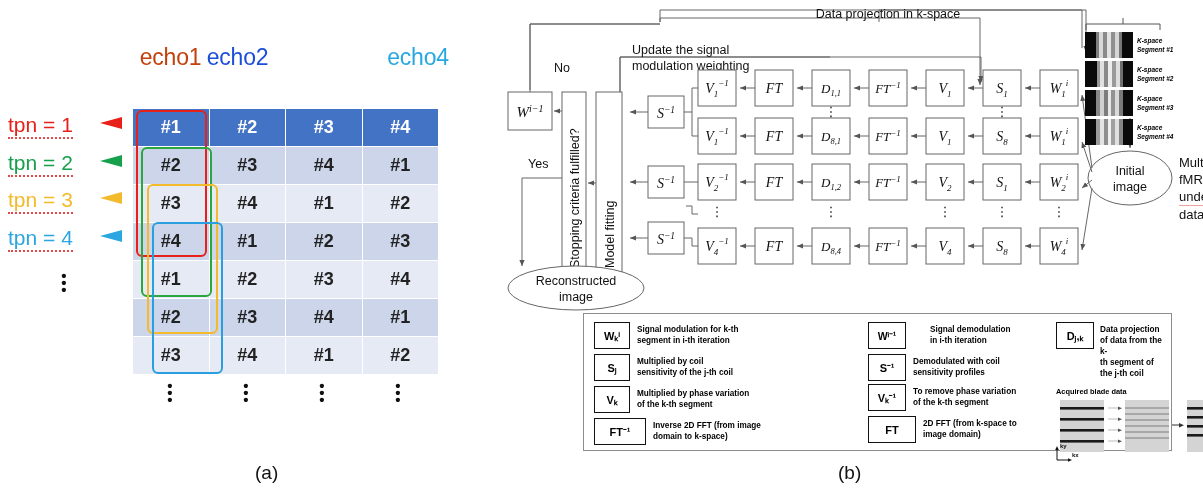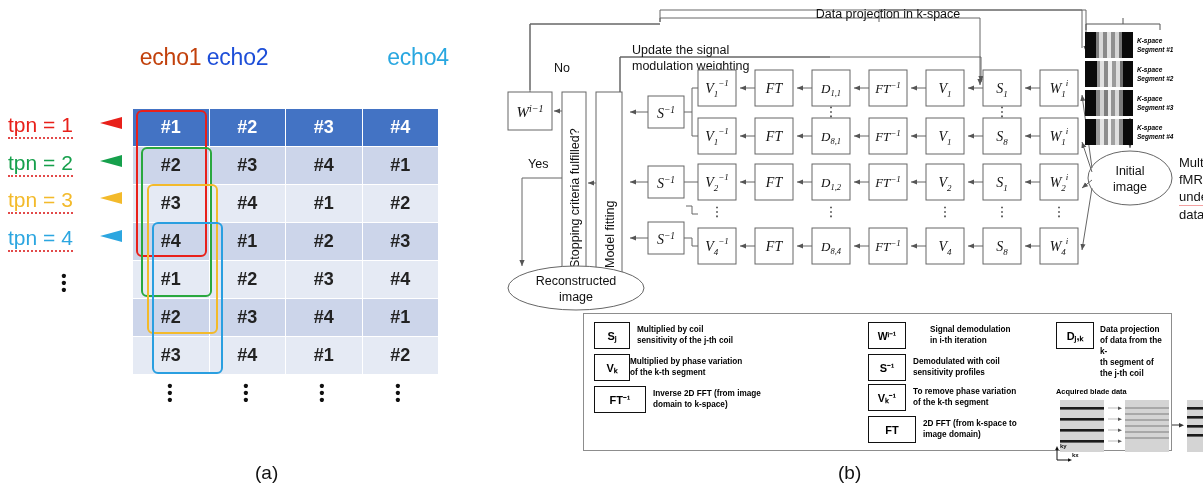--- a/index.html
+++ b/index.html
@@ -430,29 +430,36 @@
     <div style="position:absolute;left:679px;top:154px;width:125px;font-size:13px;line-height:17px;color:#111;">
       <div>Multi-echo</div>
       <div>fMRI</div>
       <div style="border-bottom:1.5px solid #f2a0a0;display:inline-block;">undersampled</div>
       <div>data</div>
     </div>
 
     <div class="legend-box">
       <div style="position:absolute;left:10px;top:8px;width:275px;">
         <div style="display:flex;align-items:flex-start;margin-bottom:5px;">
+          <div style="width:34px;height:25px;border:1.4px solid #111;display:flex;align-items:center;justify-content:center;font-size:11px;font-weight:700;flex:none;">Wₖⁱ</div>
+          <div style="margin-left:7px;font-size:8.2px;font-weight:700;line-height:11px;padding-top:2px;">
+            <div>Signal modulation for k-th</div>
+            <div>segment in i-th iteration</div>
+          </div>
+        </div>
+        <div style="display:flex;align-items:flex-start;margin-bottom:5px;">
           <div style="width:34px;height:25px;border:1.4px solid #111;display:flex;align-items:center;justify-content:center;font-size:11px;font-weight:700;flex:none;">Sⱼ</div>
           <div style="margin-left:7px;font-size:8.2px;font-weight:700;line-height:11px;padding-top:2px;">
             <div>Multiplied by coil</div>
             <div>sensitivity of the j-th coil</div>
           </div>
         </div>
         <div style="display:flex;align-items:flex-start;margin-bottom:5px;">
           <div style="width:34px;height:25px;border:1.4px solid #111;display:flex;align-items:center;justify-content:center;font-size:11px;font-weight:700;flex:none;">Vₖ</div>
-          <div style="font-size:8.2px;font-weight:700;line-height:11px;padding-top:2px;">
+          <div style="margin-left:7px;font-size:8.2px;font-weight:700;line-height:11px;padding-top:2px;">
             <div>Multiplied by phase variation</div>
             <div>of the k-th segment</div>
           </div>
         </div>
         <div style="display:flex;align-items:flex-start;">
           <div style="width:50px;height:25px;border:1.4px solid #111;display:flex;align-items:center;justify-content:center;font-size:11px;font-weight:700;flex:none;">FT⁻¹</div>
           <div style="margin-left:7px;font-size:8.2px;font-weight:700;line-height:11px;padding-top:2px;">
             <div>Inverse 2D FFT (from image</div>
             <div>domain to k-space)</div>
           </div>

